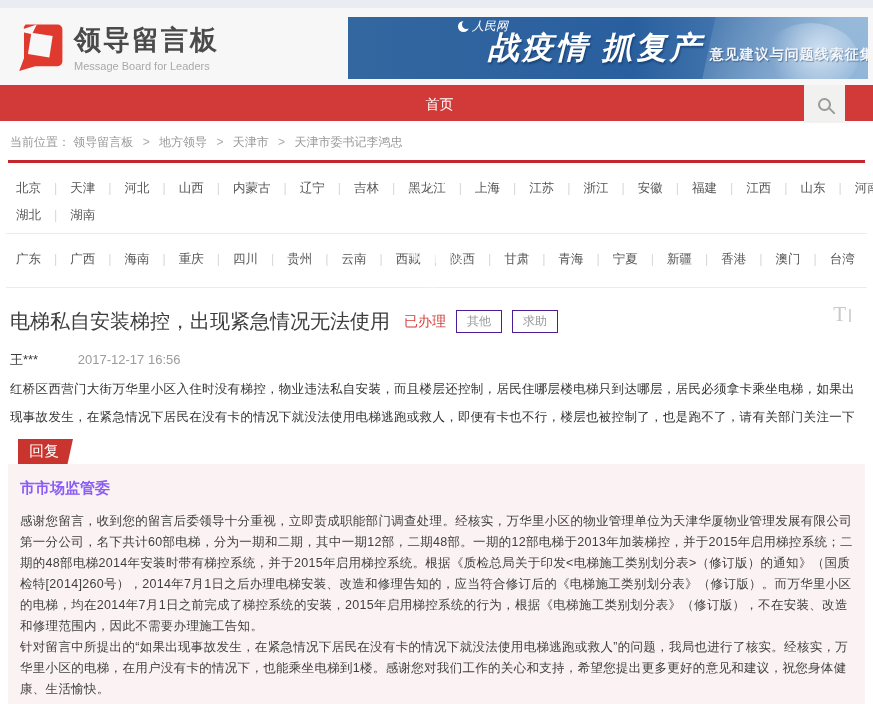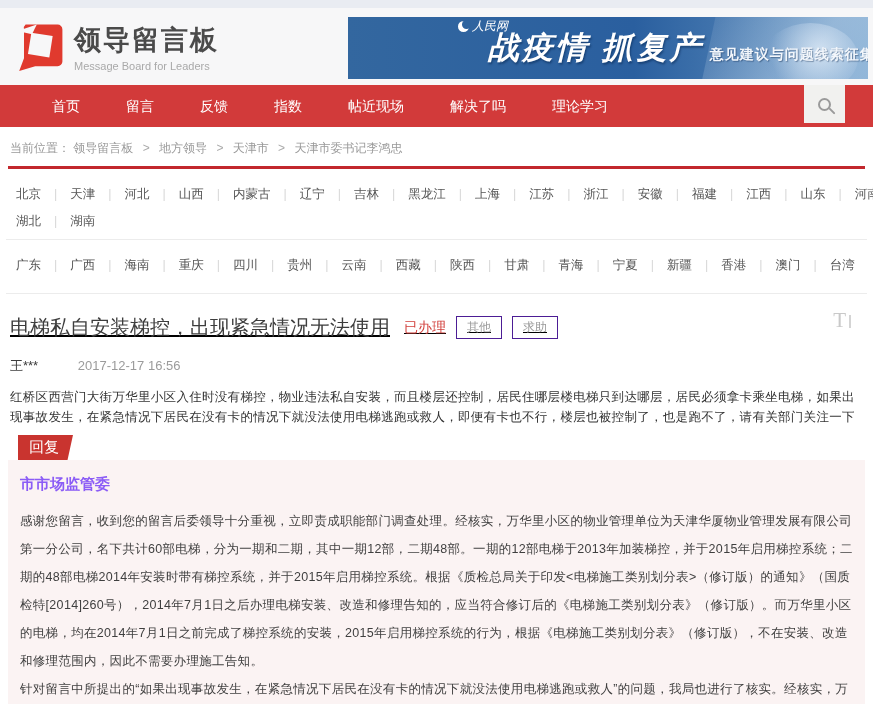--- a/index.html
+++ b/index.html
@@ -30,22 +30,22 @@
   .pd-moon { width:11px; height:11px; border-radius:50%; background:#fff; position:relative; display:inline-block; }
   .pd-moon::after { content:""; position:absolute; left:4px; top:-1px; width:9px; height:9px;
     border-radius:50%; background:#2e649f; }
   .banner-big { position:relative; z-index:2; margin-left:140px; color:#fff; font-size:31px;
     font-weight:bold; font-style:italic; letter-spacing:3px; text-shadow:1px 2px 2px rgba(0,30,70,.45);
     white-space:nowrap; }
   .banner-small { position:relative; z-index:2; color:#f2f6fb; font-size:14px; font-weight:bold;
     margin:14px 0 0 6px; letter-spacing:1px; text-shadow:1px 1px 1px rgba(0,30,70,.4); white-space:nowrap; }
 
   
-  .nav { position:relative; height:42px; background:#d23a3a; display:flex; align-items:center;
-    padding-left:52px; }
+  .nav { position:relative; height:36px; background:#d23a3a; display:flex; align-items:center;
+    padding-left:52px;flex-direction:column; }
   .nav a { color:#fff; font-size:14px; margin-right:46px; line-height:38px; }
   .search-btn { position:absolute; right:28px; top:0; width:41px; height:38px; background:#f1f1ef;
     display:flex; align-items:center; justify-content:center; cursor:pointer; }
   .mag { position:relative; width:13px; height:13px; border:2px solid #9a9a9a; border-radius:50%;
     display:inline-block; }
   .mag::after { content:""; position:absolute; width:8px; height:2px; background:#9a9a9a;
     transform:rotate(45deg); right:-7px; bottom:-3px; border-radius:1px; }
 
   
   .crumb { padding:13px 10px 9px; font-size:12px; color:#999; }
@@ -55,40 +55,40 @@
   
   .regions { padding:0 6px; }
   .region-group1 { padding:12px 0 4px; border-bottom:1px solid #ececec; }
   .region-group2 { padding:12px 0 14px; border-bottom:1px solid #ececec; }
   .region-row { line-height:27px; font-size:12.5px; color:#555; padding-left:10px; white-space:nowrap; }
   .region-row a::after { content:"|"; color:#d8d8d8; margin:0 13px; }
   .region-row.no-trail a:last-child::after { content:""; margin:0; }
 
   
   .post { position:relative; padding:20px 10px 0; }
-  .post-title-row { display:flex; align-items:center;text-decoration:underline; }
+  .post-title-row { display:flex; align-items:center; }
   .post-title { font-size:20px; color:#3d3d3d; font-weight:500; }
   .tag-status { color:#d2403c; font-size:14px; margin-left:14px; }
   .tag-box { display:inline-block; border:1px solid #4c1d95; color:#9a9a9a; font-size:12px;
     padding:2px 10px; margin-left:10px; background:#fff; }
   .font-tool { position:absolute; right:22px; top:16px; color:#c9c9c9; display:flex; align-items:flex-end; }
   .ft-t { font-size:21px; line-height:20px; font-family:"Liberation Serif","DejaVu Serif",serif; }
   .ft-bar { width:2px; height:13px; background:#d4d4d4; margin:0 0 2px 3px; }
   .post-meta { margin-top:16px; font-size:13px; }
   .post-author { color:#3c3c3c; }
   .post-time { color:#9b9b9b; margin-left:36px; }
-  .post-body { margin-top:12px; font-size:12.5px; color:#333; line-height:20px; letter-spacing:.3px; }
+  .post-body { margin-top:6px; font-size:12.5px; color:#333; line-height:28px; letter-spacing:.3px; }
 
   
   .reply { margin-top:8px; }
   .reply-badge { display:inline-block; margin-left:18px; background:#c9342f; color:#fff;
     font-size:15px; padding:3px 14px 3px 11px; clip-path:polygon(0 0,100% 0,90% 100%,0 100%); }
   .reply-box { background:#fbf3f3; margin:0 8px; padding:15px 12px 12px; min-height:270px; }
   .reply-dept { color:#8b5cf6; font-size:15px; font-weight:bold; margin-bottom:13px; }
-  .reply-text p { font-size:12.5px; color:#3f3f3f; line-height:28px; letter-spacing:.3px; }
+  .reply-text p { font-size:12.5px; color:#3f3f3f; line-height:21px; letter-spacing:.3px; }
 </style>
 </head>
 <body>
 
 <div class="top-strip"></div>
 
 <div class="header">
   <a class="logo">
     <span class="logo-icon">
       <svg width="48" height="48" viewBox="0 0 60 60">

